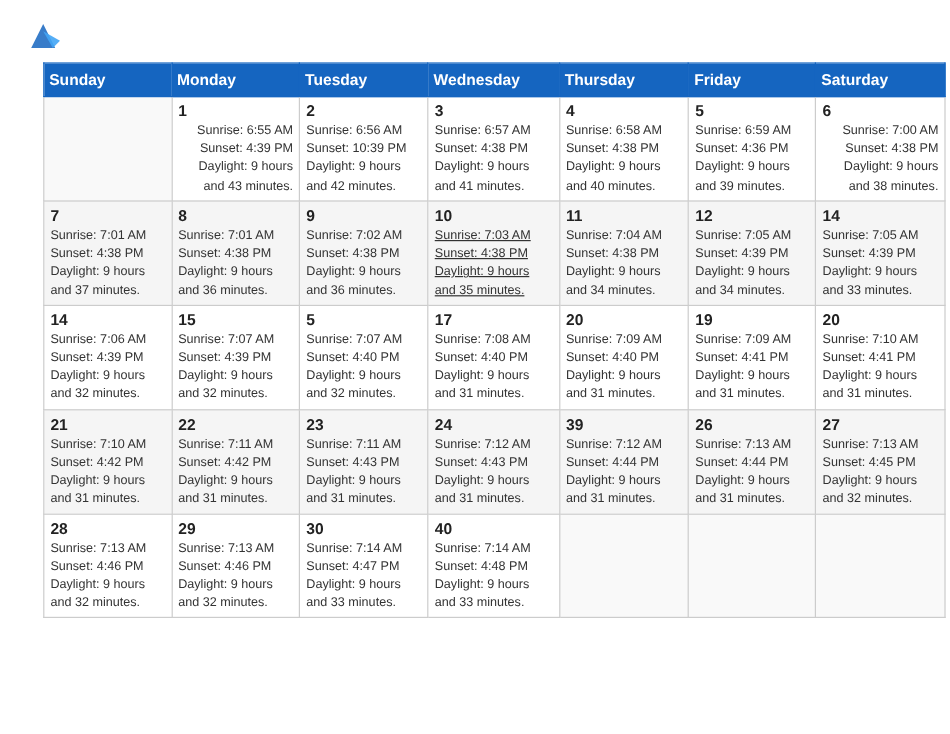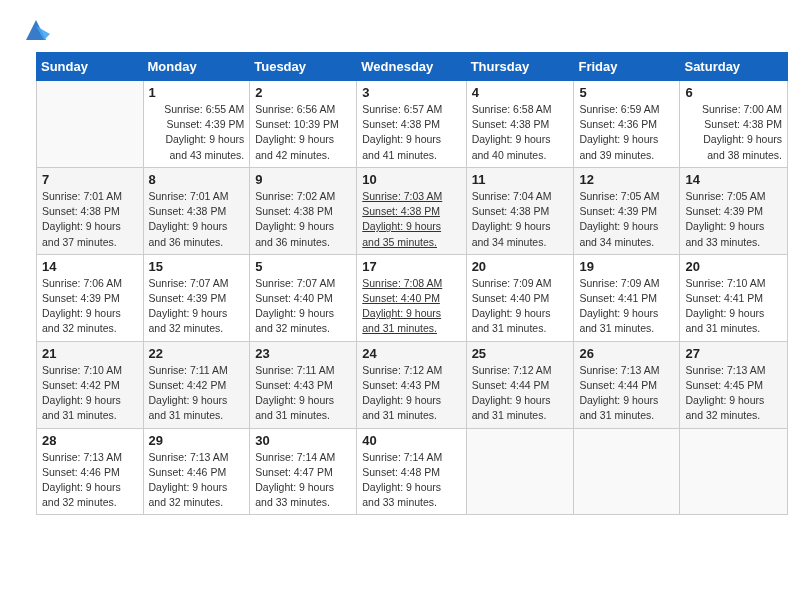--- a/index.html
+++ b/index.html
@@ -243,21 +243,21 @@
           </td>
           <td>
             <span class="day-num">5</span>
             <div class="day-info" style="white-space: pre-line;">Sunrise: 7:07 AM
 Sunset: 4:40 PM
 Daylight: 9 hours
 and 32 minutes.</div>
           </td>
           <td>
             <span class="day-num">17</span>
-            <div class="day-info" style="white-space: pre-line; text-decoration: underline;">Sunrise: 7:08 AM
+            <div class="day-info" style="white-space: pre-line;">Sunrise: 7:08 AM
 Sunset: 4:40 PM
 Daylight: 9 hours
 and 31 minutes.</div>
           </td>
           <td>
             <span class="day-num">20</span>
             <div class="day-info" style="white-space: pre-line;">Sunrise: 7:09 AM
 Sunset: 4:40 PM
 Daylight: 9 hours
 and 31 minutes.</div>
@@ -300,21 +300,21 @@
 and 31 minutes.</div>
           </td>
           <td>
             <span class="day-num">24</span>
             <div class="day-info" style="white-space: pre-line;">Sunrise: 7:12 AM
 Sunset: 4:43 PM
 Daylight: 9 hours
 and 31 minutes.</div>
           </td>
           <td>
-            <span class="day-num">25</span>
+            <span class="day-num">39</span>
             <div class="day-info" style="white-space: pre-line;">Sunrise: 7:12 AM
 Sunset: 4:44 PM
 Daylight: 9 hours
 and 31 minutes.</div>
           </td>
           <td>
             <span class="day-num">26</span>
             <div class="day-info" style="white-space: pre-line;">Sunrise: 7:13 AM
 Sunset: 4:44 PM
 Daylight: 9 hours

